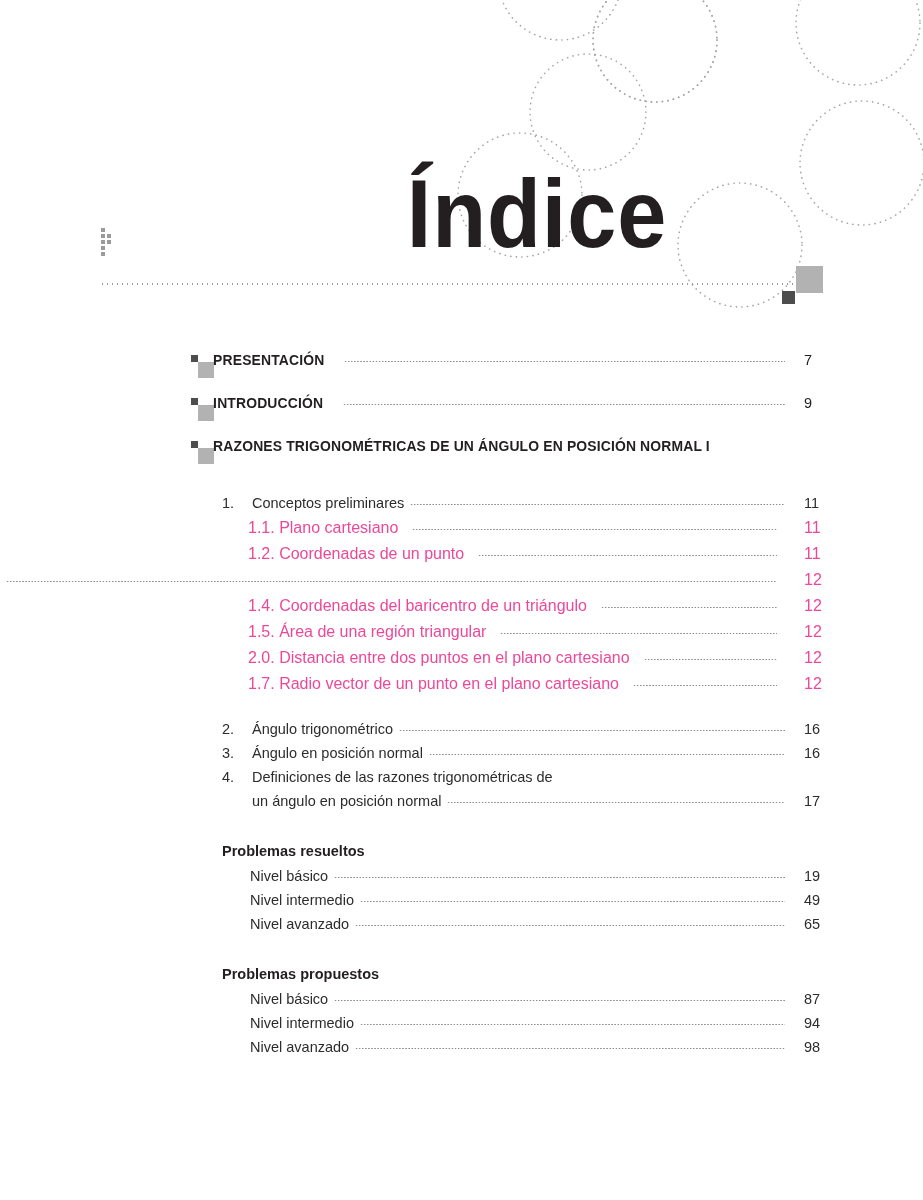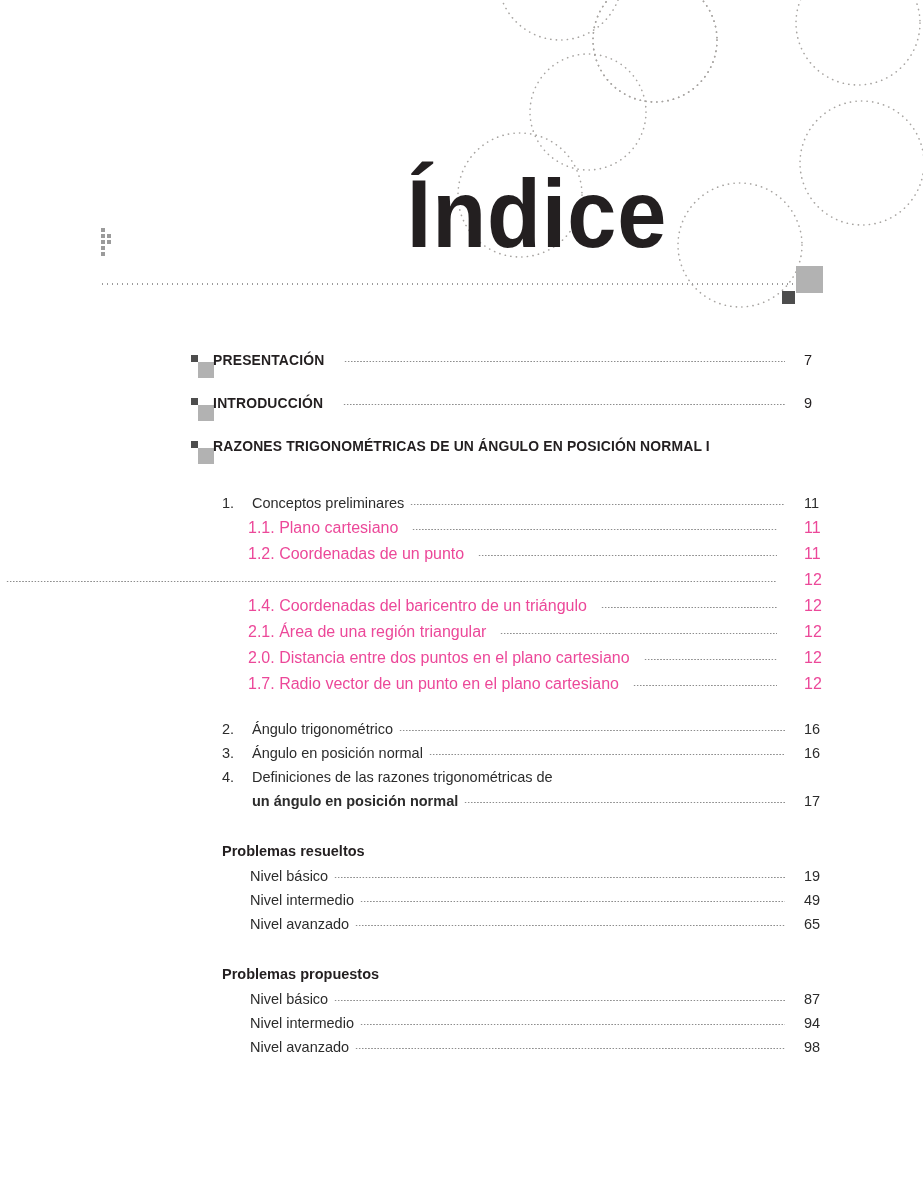--- a/index.html
+++ b/index.html
@@ -165,21 +165,21 @@
   .num-row {
     margin-bottom: 8px;
     font-size: 14.5px;
     color: #2c2c2c;
   }
   .num-row .row-label { padding-left: 222px; }
   .num-row .num {
     display: inline-block;
     width: 30px;
   }
-  .num-row .cont-label { padding-left: 252px; font-weight: bold; }
+  .num-row .cont-label { padding-left: 252px; }
 
   
   .sub-row {
     margin-bottom: 8px;
     font-size: 16px;
     color: #ec4899;
     gap: 8px;
   }
   .sub-row .row-label { padding-left: 248px; }
 
@@ -291,21 +291,21 @@
   <div class="toc-row sub-row">
     <span class="leader"></span>
     <span class="page-no">12</span>
   </div>
   <div class="toc-row sub-row">
     <span class="row-label">1.4. Coordenadas del baricentro de un triángulo</span>
     <span class="leader"></span>
     <span class="page-no">12</span>
   </div>
   <div class="toc-row sub-row">
-    <span class="row-label">2.1. Área de una región triangular</span>
+    <span class="row-label">1.5. Área de una región triangular</span>
     <span class="leader"></span>
     <span class="page-no">12</span>
   </div>
   <div class="toc-row sub-row">
     <span class="row-label">2.0. Distancia entre dos puntos en el plano cartesiano</span>
     <span class="leader"></span>
     <span class="page-no">12</span>
   </div>
   <div class="toc-row sub-row">
     <span class="row-label">1.7. Radio vector de un punto en el plano cartesiano</span>

